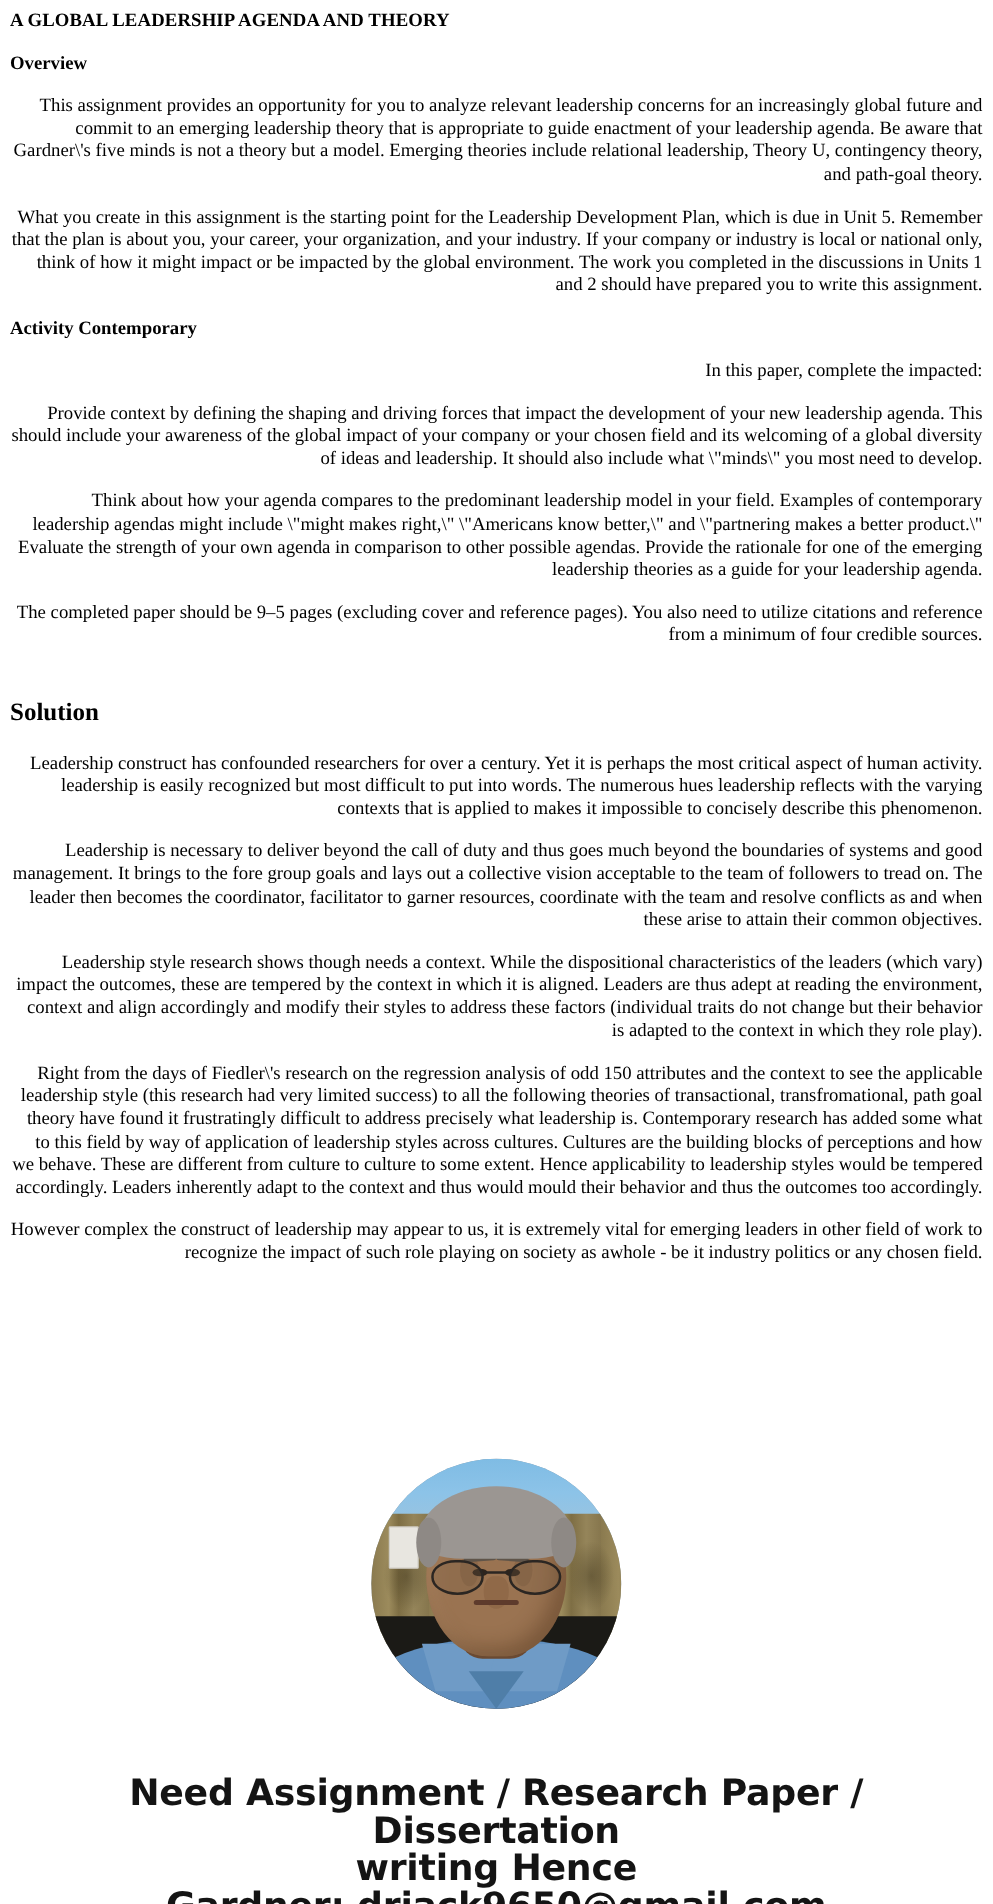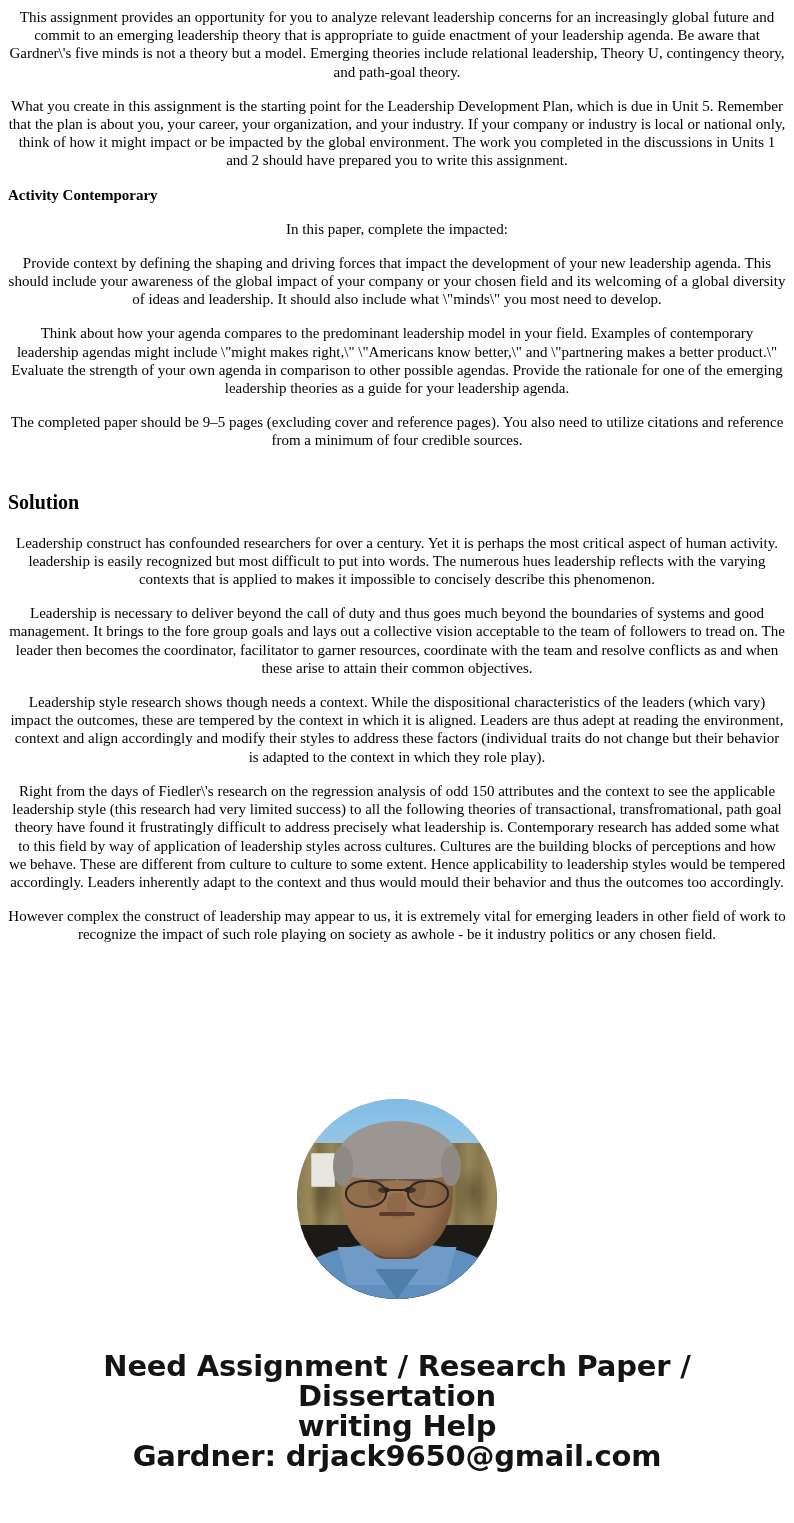--- a/index.html
+++ b/index.html
@@ -44,21 +44,21 @@
     font-weight: bold;
     line-height: 24px;
     margin: 40px 0 20px 0;
   }
 
   p.para {
     font-family: "Liberation Serif", "DejaVu Serif", serif;
     font-size: 15px;
     line-height: 18.2px;
     margin: 0 0 16px 0;
-    text-align: center;
+    text-align: right;
   }
 
   
   .portrait-wrap {
     width: 100%;
     display: flex;
     justify-content: center;
     margin-top: 155px;
   }
 
@@ -315,21 +315,23 @@
   }
   .footer-line {
     display: block;
   }
 </style>
 </head>
 <body>
 
 <div class="doc">
 
-
+  <h1 class="doc-title">A GLOBAL LEADERSHIP AGENDA AND THEORY</h1>
+
+  <h2 class="section-heading">Overview</h2>
 
   <p class="para">This assignment provides an opportunity for you to analyze relevant leadership concerns for an increasingly global future and commit to an emerging leadership theory that is appropriate to guide enactment of your leadership agenda. Be aware that Gardner\'s five minds is not a theory but a model. Emerging theories include relational leadership, Theory U, contingency theory, and path-goal theory.</p>
   <p class="para">What you create in this assignment is the starting point for the Leadership Development Plan, which is due in Unit 5. Remember that the plan is about you, your career, your organization, and your industry. If your company or industry is local or national only, think of how it might impact or be impacted by the global environment. The work you completed in the discussions in Units 1 and 2 should have prepared you to write this assignment.</p>
 
   <h2 class="section-heading">Activity Contemporary</h2>
 
   <p class="para">In this paper, complete the impacted:</p>
 
   <p class="para">Provide context by defining the shaping and driving forces that impact the development of your new leadership agenda. This should include your awareness of the global impact of your company or your chosen field and its welcoming of a global diversity of ideas and leadership. It should also include what \"minds\" you most need to develop.</p>
   <p class="para">Think about how your agenda compares to the predominant leadership model in your field. Examples of contemporary leadership agendas might include \"might makes right,\" \"Americans know better,\" and \"partnering makes a better product.\" Evaluate the strength of your own agenda in comparison to other possible agendas. Provide the rationale for one of the emerging leadership theories as a guide for your leadership agenda.</p>
@@ -367,17 +369,17 @@
         </div>
         <div class="p-nose"></div>
         <div class="p-mouth"></div>
       </div>
       <div class="p-hair"></div>
     </div>
   </div>
 
   <div class="footer">
     <span class="footer-line">Need Assignment / Research Paper / Dissertation</span>
-    <span class="footer-line">writing Help</span>
+    <span class="footer-line">writing Hence</span>
     <span class="footer-line">Gardner: drjack9650@gmail.com</span>
   </div>
 
 </div>
 
 </body></html>

